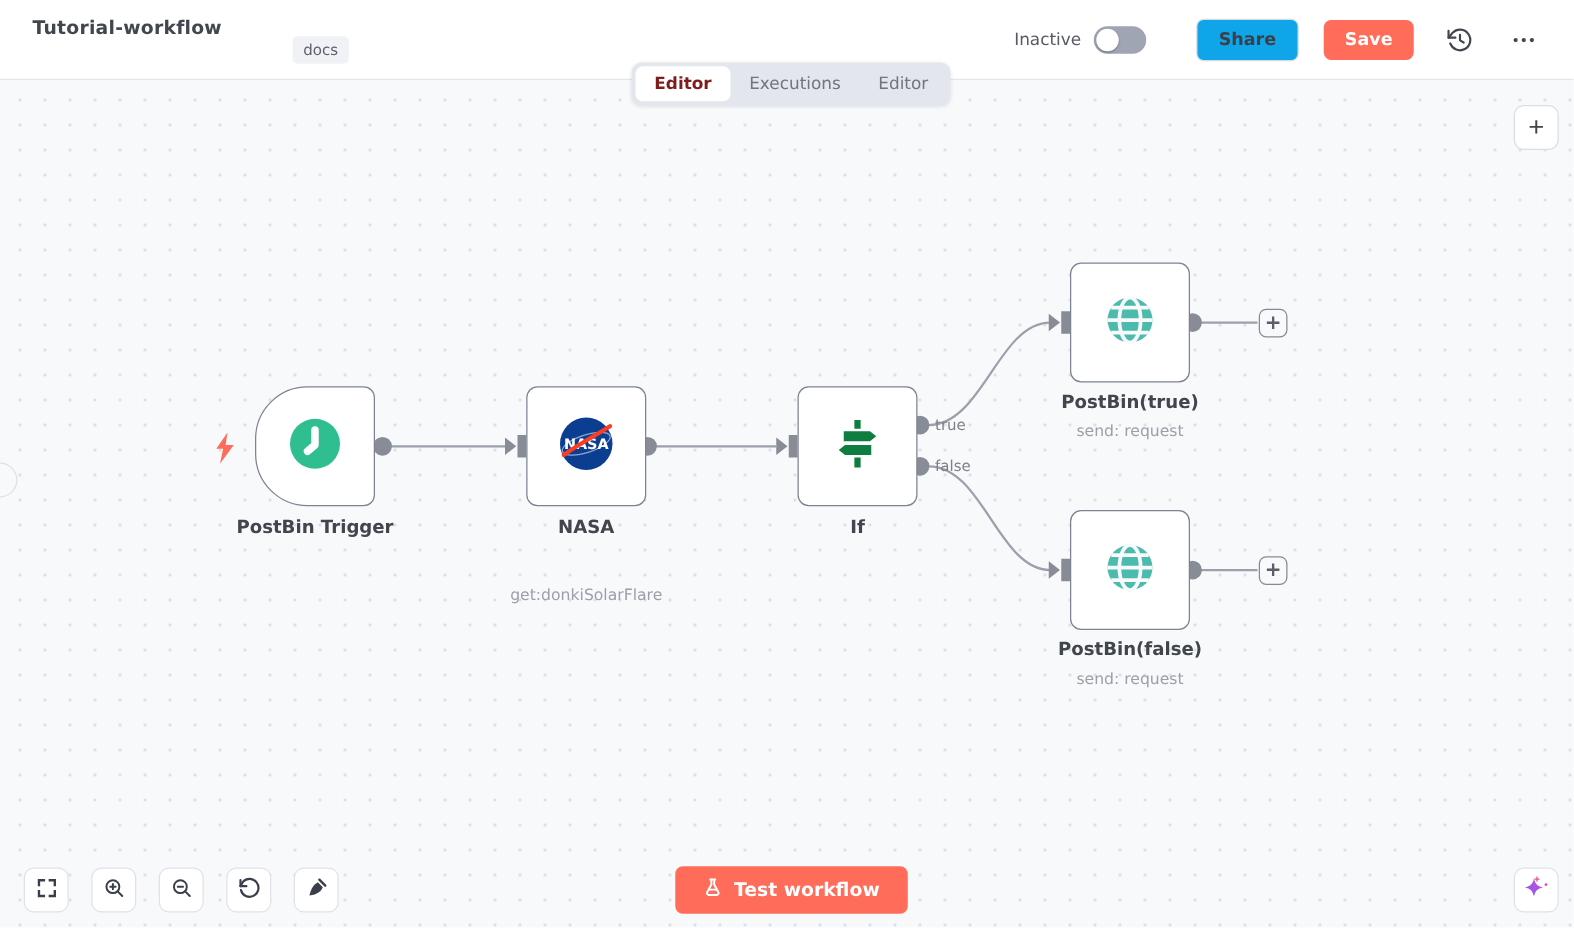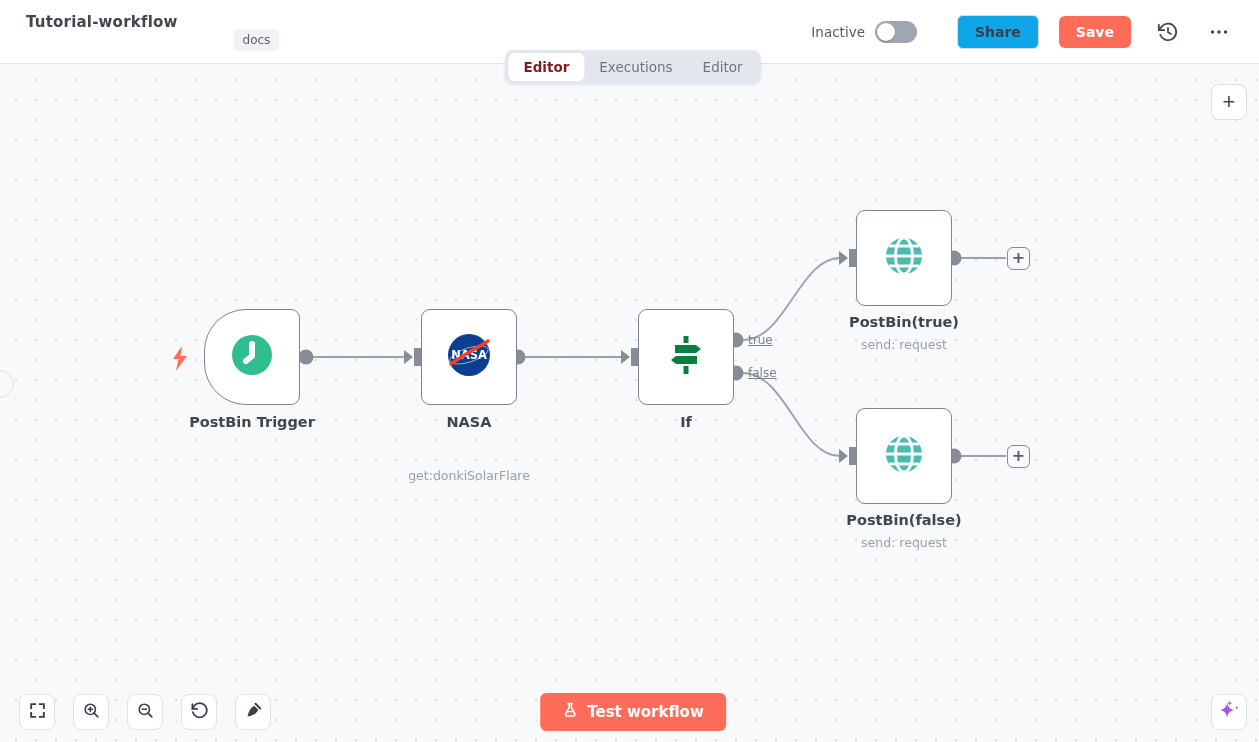--- a/index.html
+++ b/index.html
@@ -48,21 +48,21 @@
   svg.edges .port { fill:#888c96; }
 
   .node { position:absolute; width:96px; height:96px; background:#fff;
     border:1.8px solid #7e8392; border-radius:9px; display:flex;
     align-items:center; justify-content:center; cursor:pointer; }
   .node.trigger { border-radius:42px 9px 9px 42px; }
   .node-label { position:absolute; width:220px; text-align:center; font-size:14.5px;
     font-weight:600; color:#41454c; }
   .node-sub { position:absolute; width:220px; text-align:center; font-size:12.5px;
     color:#9ba0a8; font-weight:400; }
-  .edge-label { position:absolute; font-size:12px; color:#7c818a;text-decoration:underline; }
+  .edge-label { position:absolute; font-size:12px; color:#7c818a; }
 
   .bolt { position:absolute; width:20px; height:28px; }
 
   .plus-endpoint { position:absolute; width:23px; height:23px; background:#f7f9fb;
     border:1.8px solid #868a96; border-radius:6px; color:#5a5e68; font-size:16px;
     line-height:19px; text-align:center; cursor:pointer; font-weight:600; }
 
   .add-node-btn { position:absolute; top:20px; left:1211px; width:36px; height:36px;
     background:#fff; border:1px solid #d9dde4; border-radius:8px; font-size:22px;
     color:#42464e; cursor:pointer; display:flex; align-items:center;

